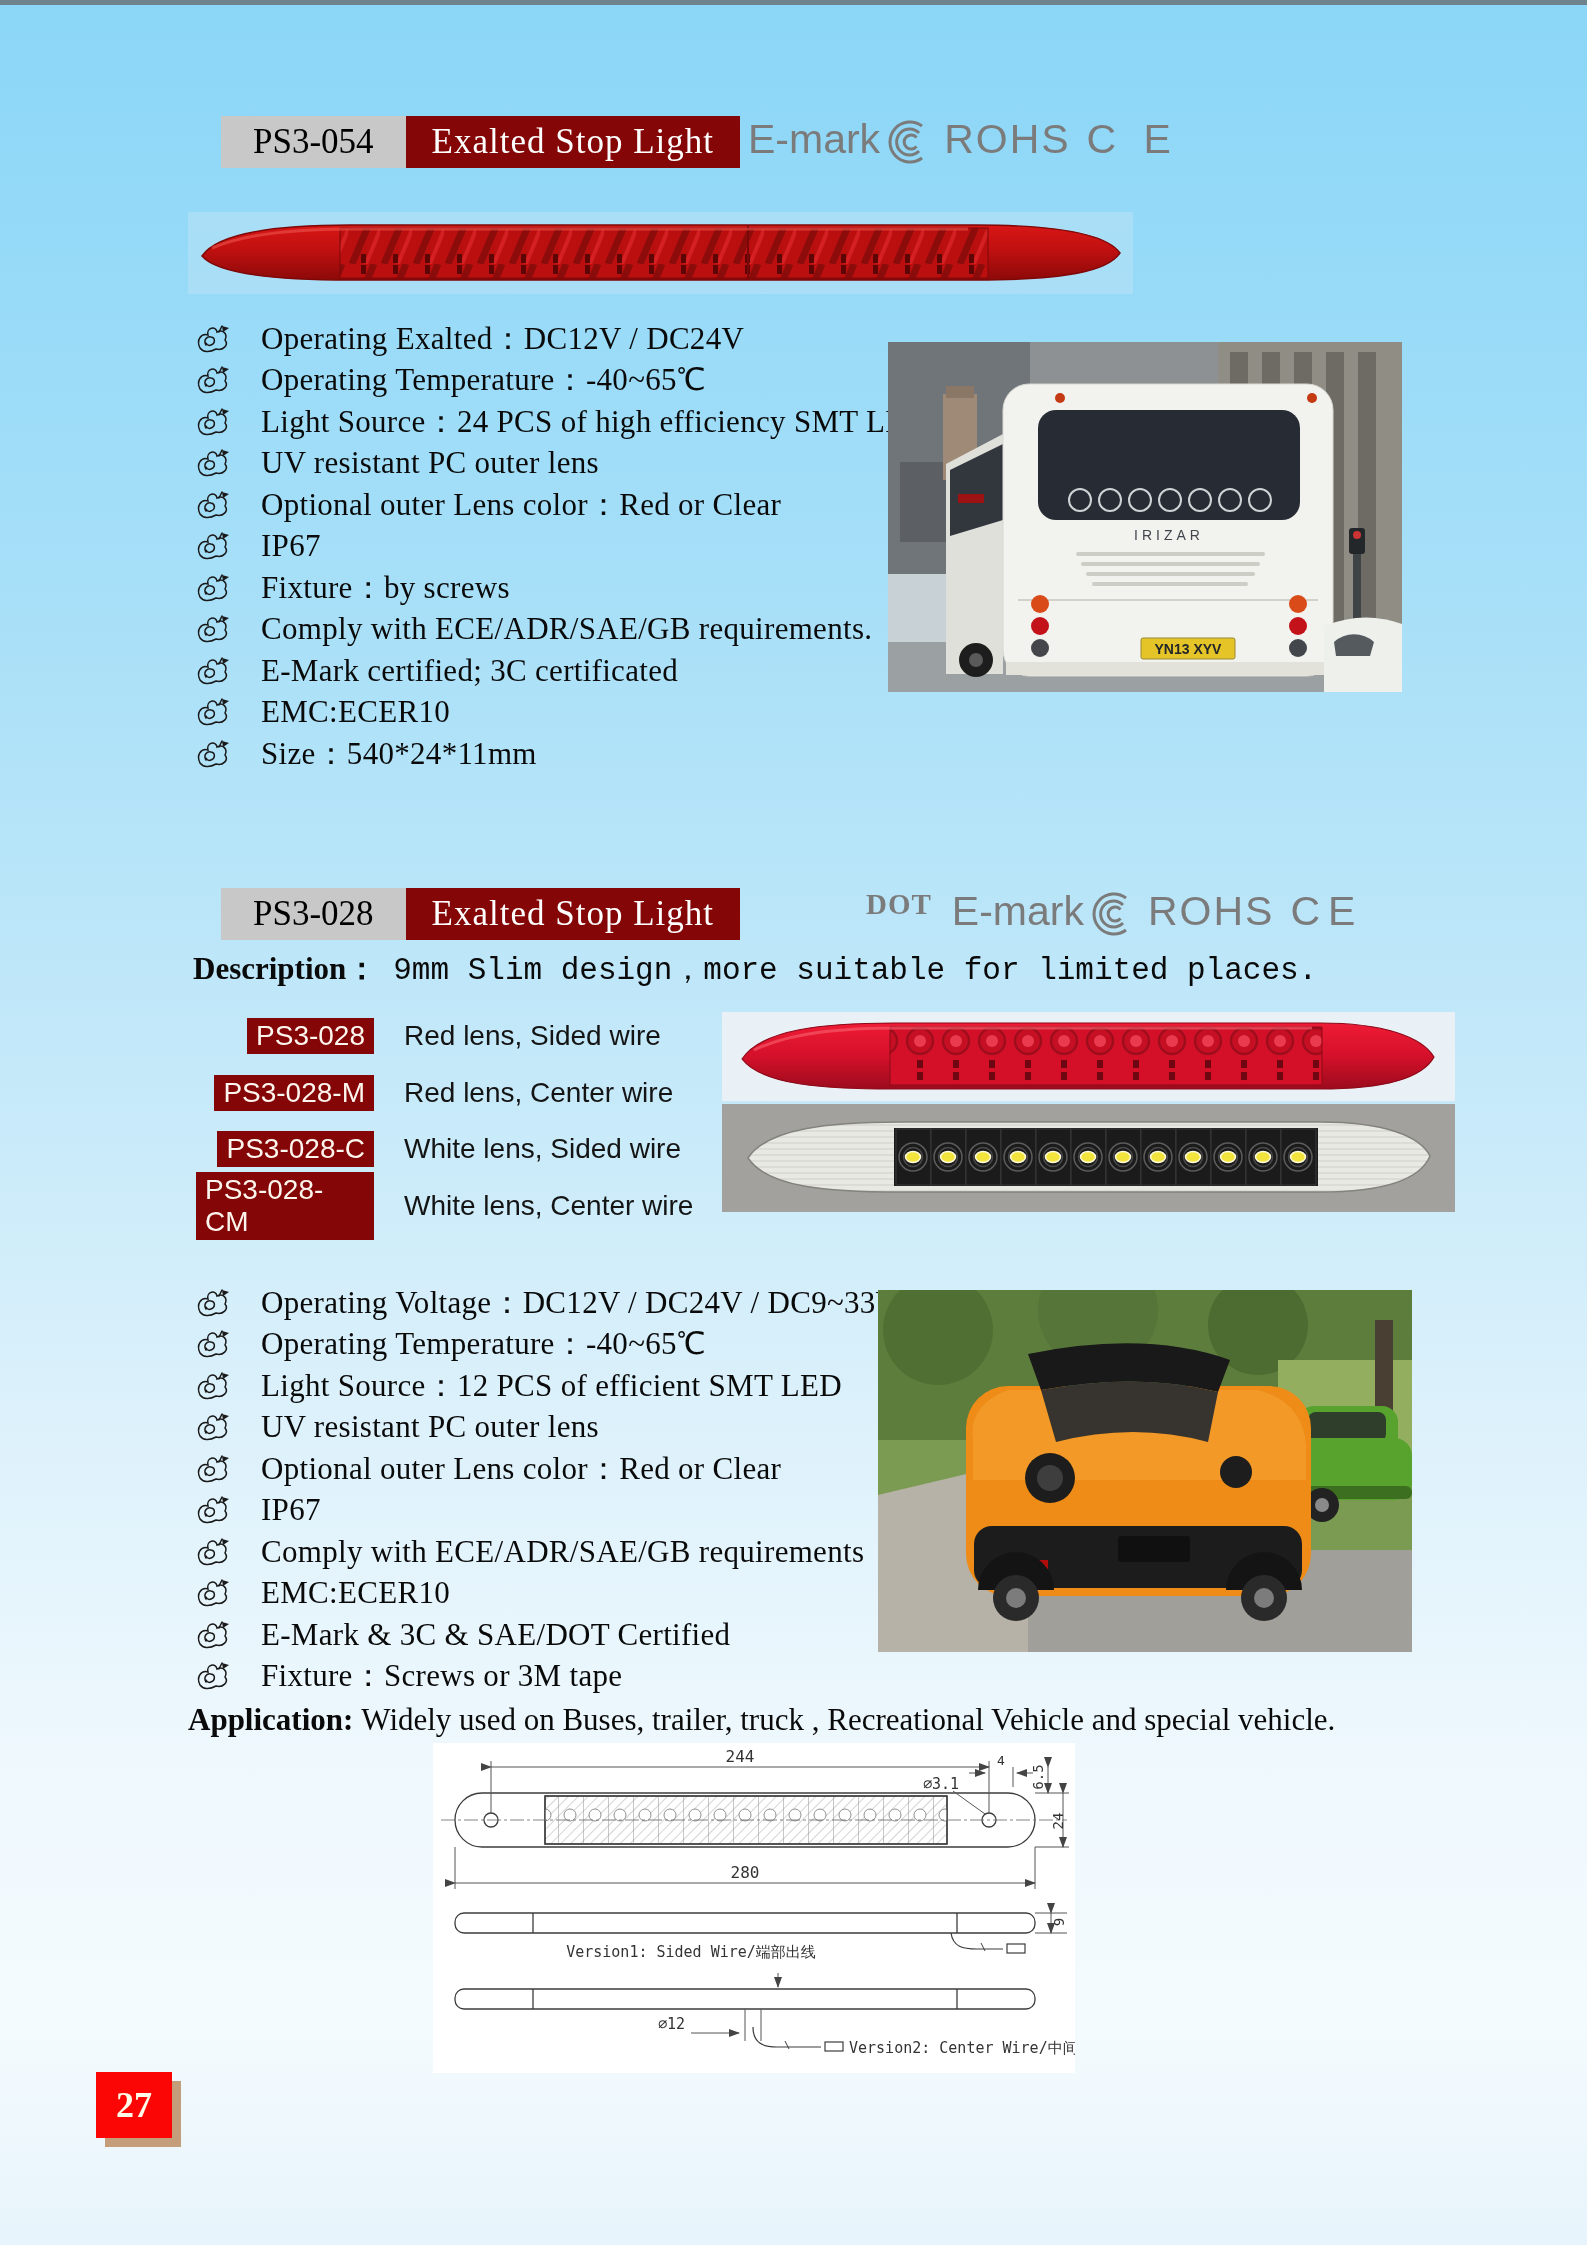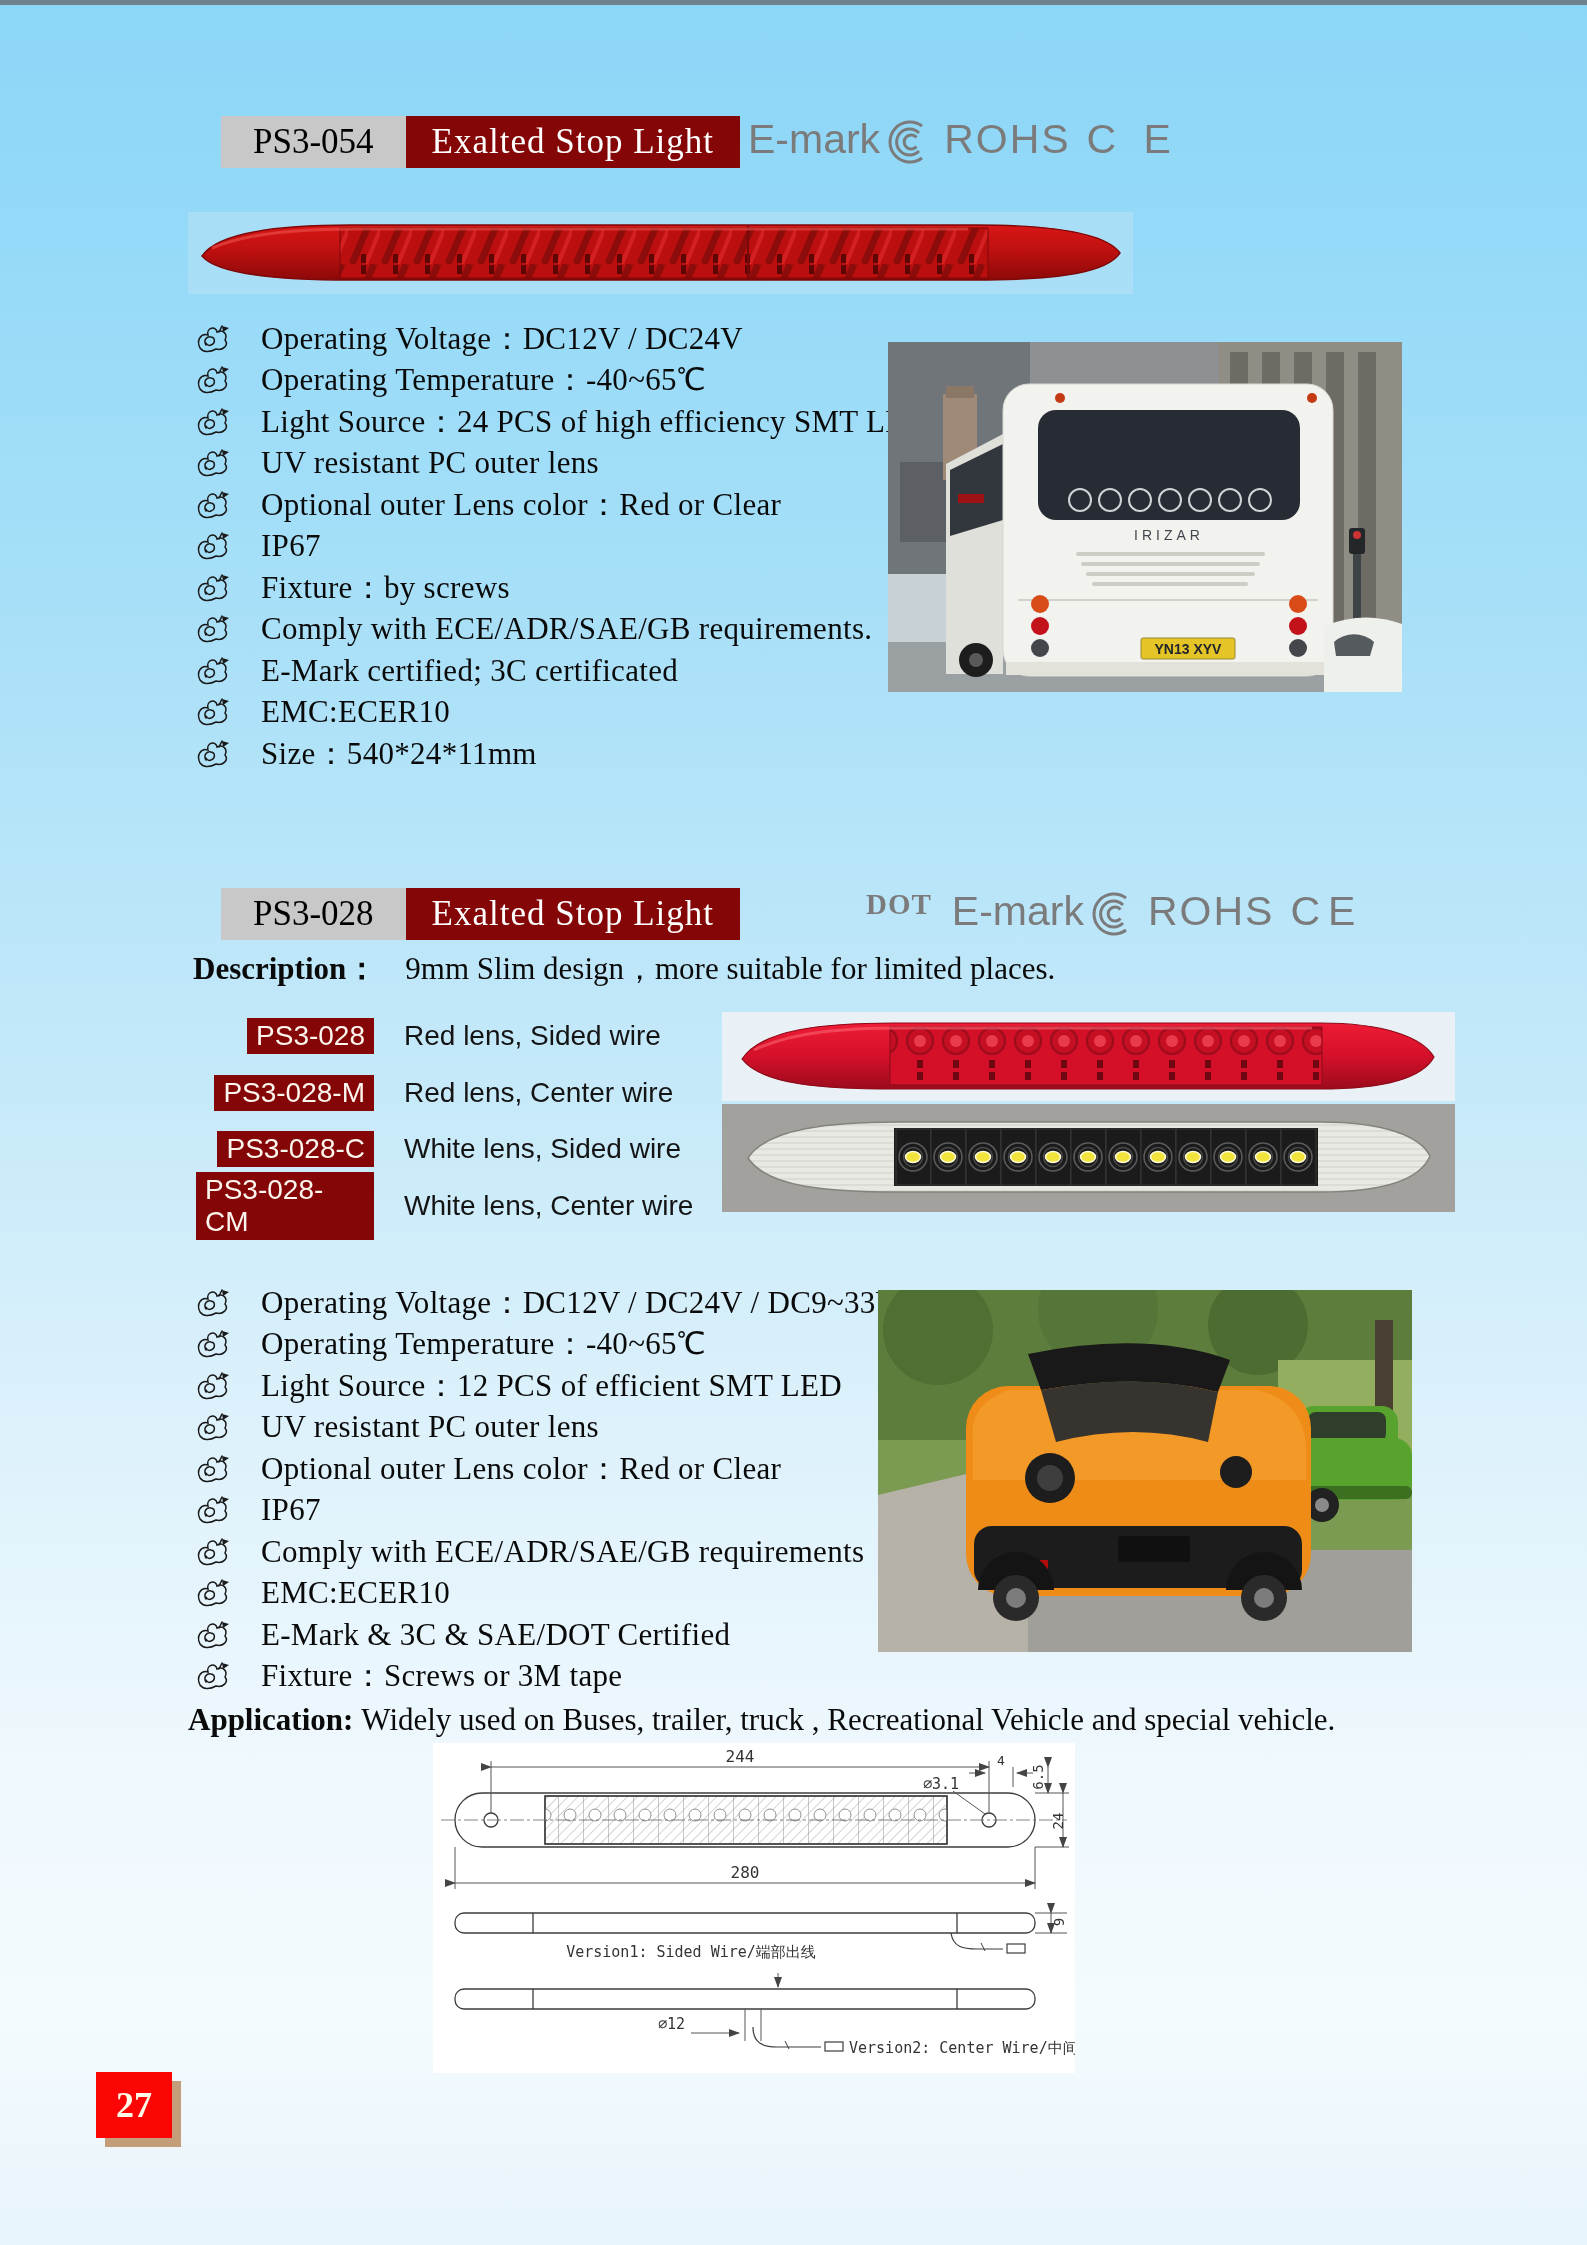--- a/index.html
+++ b/index.html
@@ -20,21 +20,21 @@
   .spiral{margin:0 6px;}
   .s2-gap{width:118px;}
   
   .spec-list{position:absolute;display:flex;flex-direction:column;}
   .spec-row{display:flex;align-items:center;height:41.5px;}
   .spec-icon{flex:0 0 36px;margin-right:30px;}
   .spec-text{font-size:31px;letter-spacing:.3px;white-space:nowrap;}
   
   .desc-line,.app-line{position:absolute;font-size:31px;white-space:nowrap;}
   .bold-label{font-weight:bold;}
-  .desc-text{margin-left:28px;}
+  .desc-text{margin-left:16px;font-family:Liberation Mono, monospace;}
   .app-text{margin-left:8px;}
   
   .variants{position:absolute;display:flex;flex-direction:column;}
   .variant-row{display:flex;align-items:center;height:56.5px;}
   .vbox{width:178px;display:flex;justify-content:flex-end;}
   .vbox-inner{background:#840606;color:#fdf6ee;font-family:"Liberation Sans",sans-serif;font-size:28px;padding:2px 9px;}
   .vdesc{margin-left:30px;font-family:"Liberation Sans",sans-serif;font-size:28px;color:#141414;}
   
   .drawing{position:absolute;left:433px;top:1743px;width:642px;height:330px;background:#ffffff;}
   
@@ -91,21 +91,21 @@
 
       <div class="spec-row">
         <svg class="spec-icon" width="36" height="32" viewBox="0 0 36 32">
           <g fill="none" stroke="#1a1a1a" stroke-width="1.5" stroke-linecap="round">
             <path d="M5 25 C1 17 6 10 13 12 C11 5 21 2 22 9 C28 6 33 11 30 17 C34 22 28 28 21 26 C14 30 8 29 5 25 Z"></path>
             <path d="M11 22 c-3 -5 1 -9 5 -8 c5 1 4 7 0 8 c-2 1 -4 0 -5 -2"></path>
             <path d="M24 9 L27 3"></path>
           </g>
           <path d="M27 3 l7 2 -6 4 z" fill="#1a1a1a"></path>
         </svg>
-        <span class="spec-text">Operating Voltage：DC12V / DC24V</span>
+        <span class="spec-text">Operating Exalted：DC12V / DC24V</span>
       </div>
 
       <div class="spec-row">
         <svg class="spec-icon" width="36" height="32" viewBox="0 0 36 32">
           <g fill="none" stroke="#1a1a1a" stroke-width="1.5" stroke-linecap="round">
             <path d="M5 25 C1 17 6 10 13 12 C11 5 21 2 22 9 C28 6 33 11 30 17 C34 22 28 28 21 26 C14 30 8 29 5 25 Z"></path>
             <path d="M11 22 c-3 -5 1 -9 5 -8 c5 1 4 7 0 8 c-2 1 -4 0 -5 -2"></path>
             <path d="M24 9 L27 3"></path>
           </g>
           <path d="M27 3 l7 2 -6 4 z" fill="#1a1a1a"></path>

